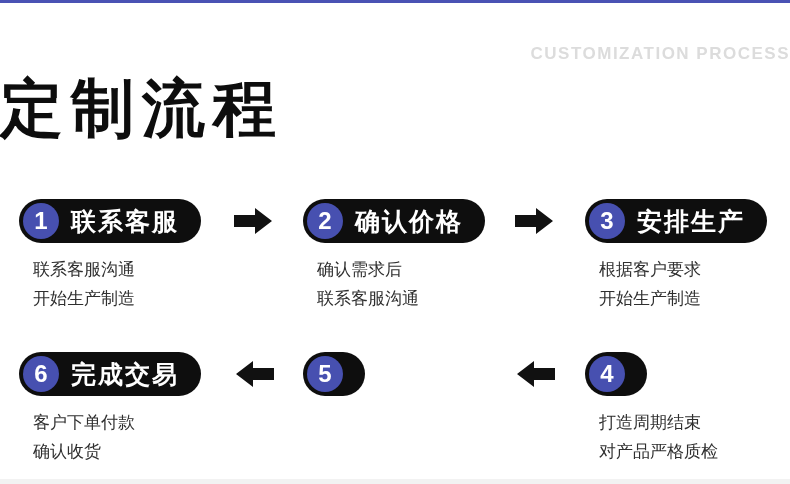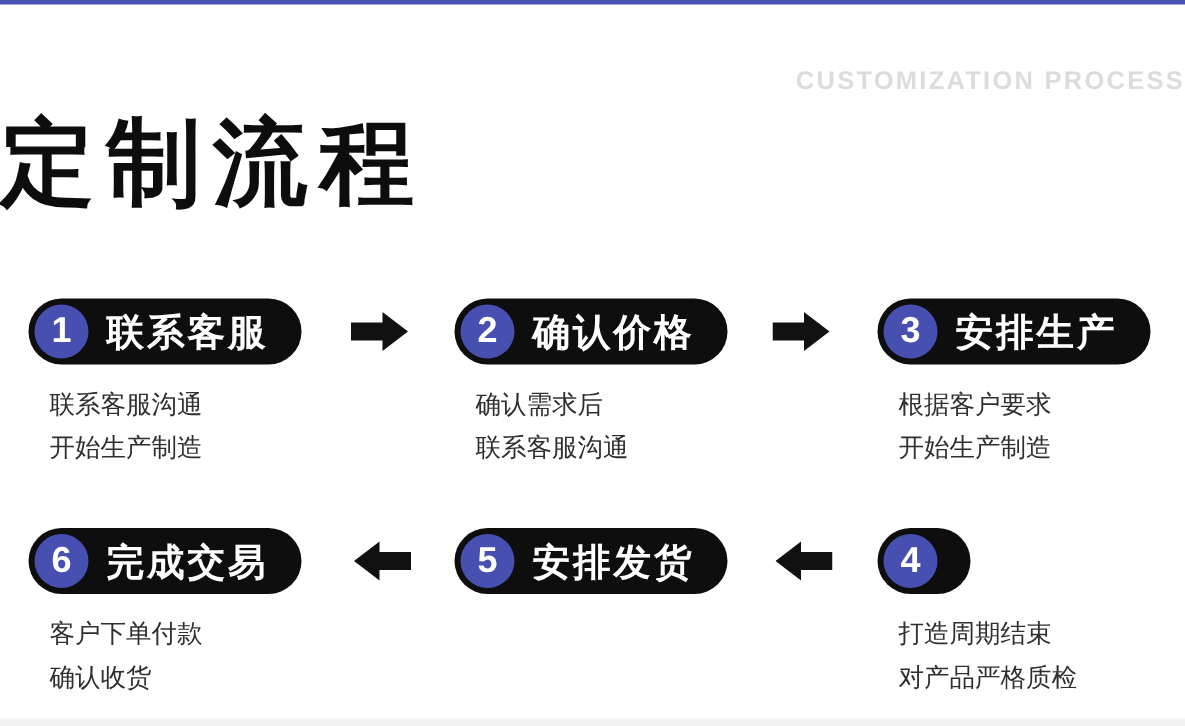--- a/index.html
+++ b/index.html
@@ -148,21 +148,20 @@
     </div>
     <div class="desc">
       <div>客户下单付款</div>
       <div>确认收货</div>
     </div>
   </div>
 
   <div class="step pos-r2c2">
     <div class="pill">
       <div class="num-circle">5</div>
-      <div class="pill-label">安排发货</div>
     </div>
     <div class="desc">
     </div>
   </div>
 
   <div class="step pos-r2c3">
     <div class="pill">
       <div class="num-circle">4</div>
     </div>
     <div class="desc">

